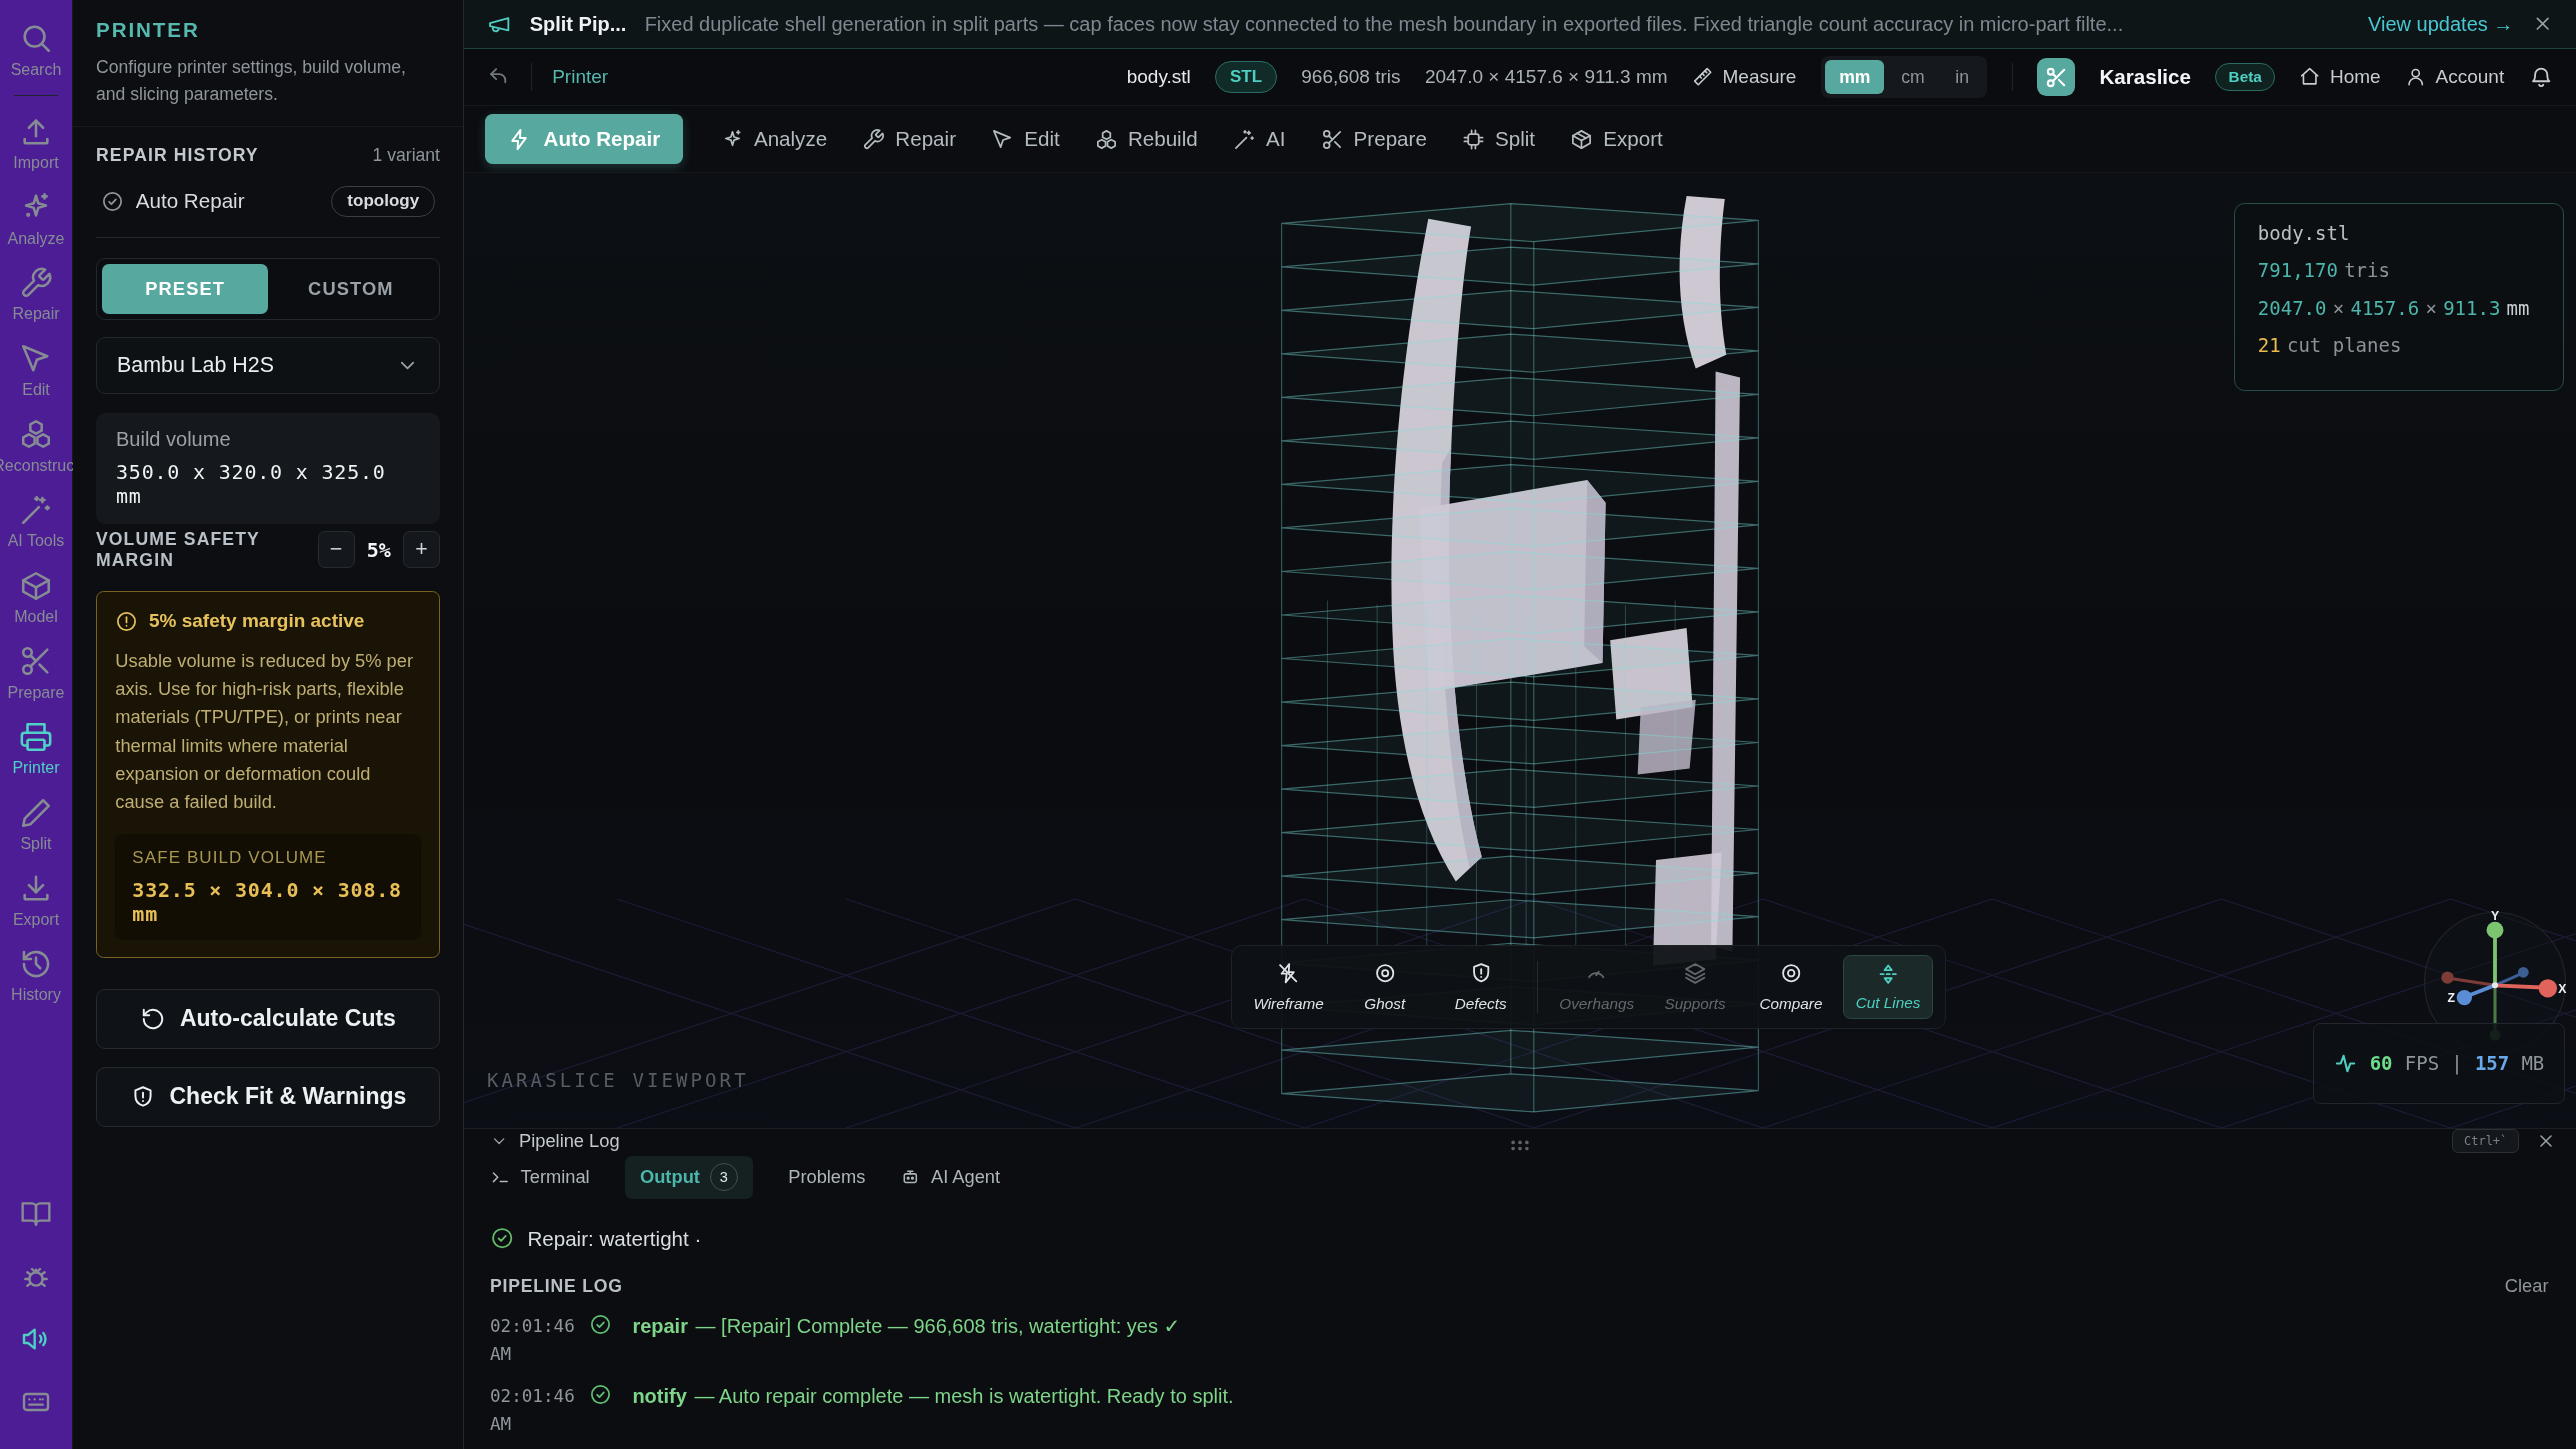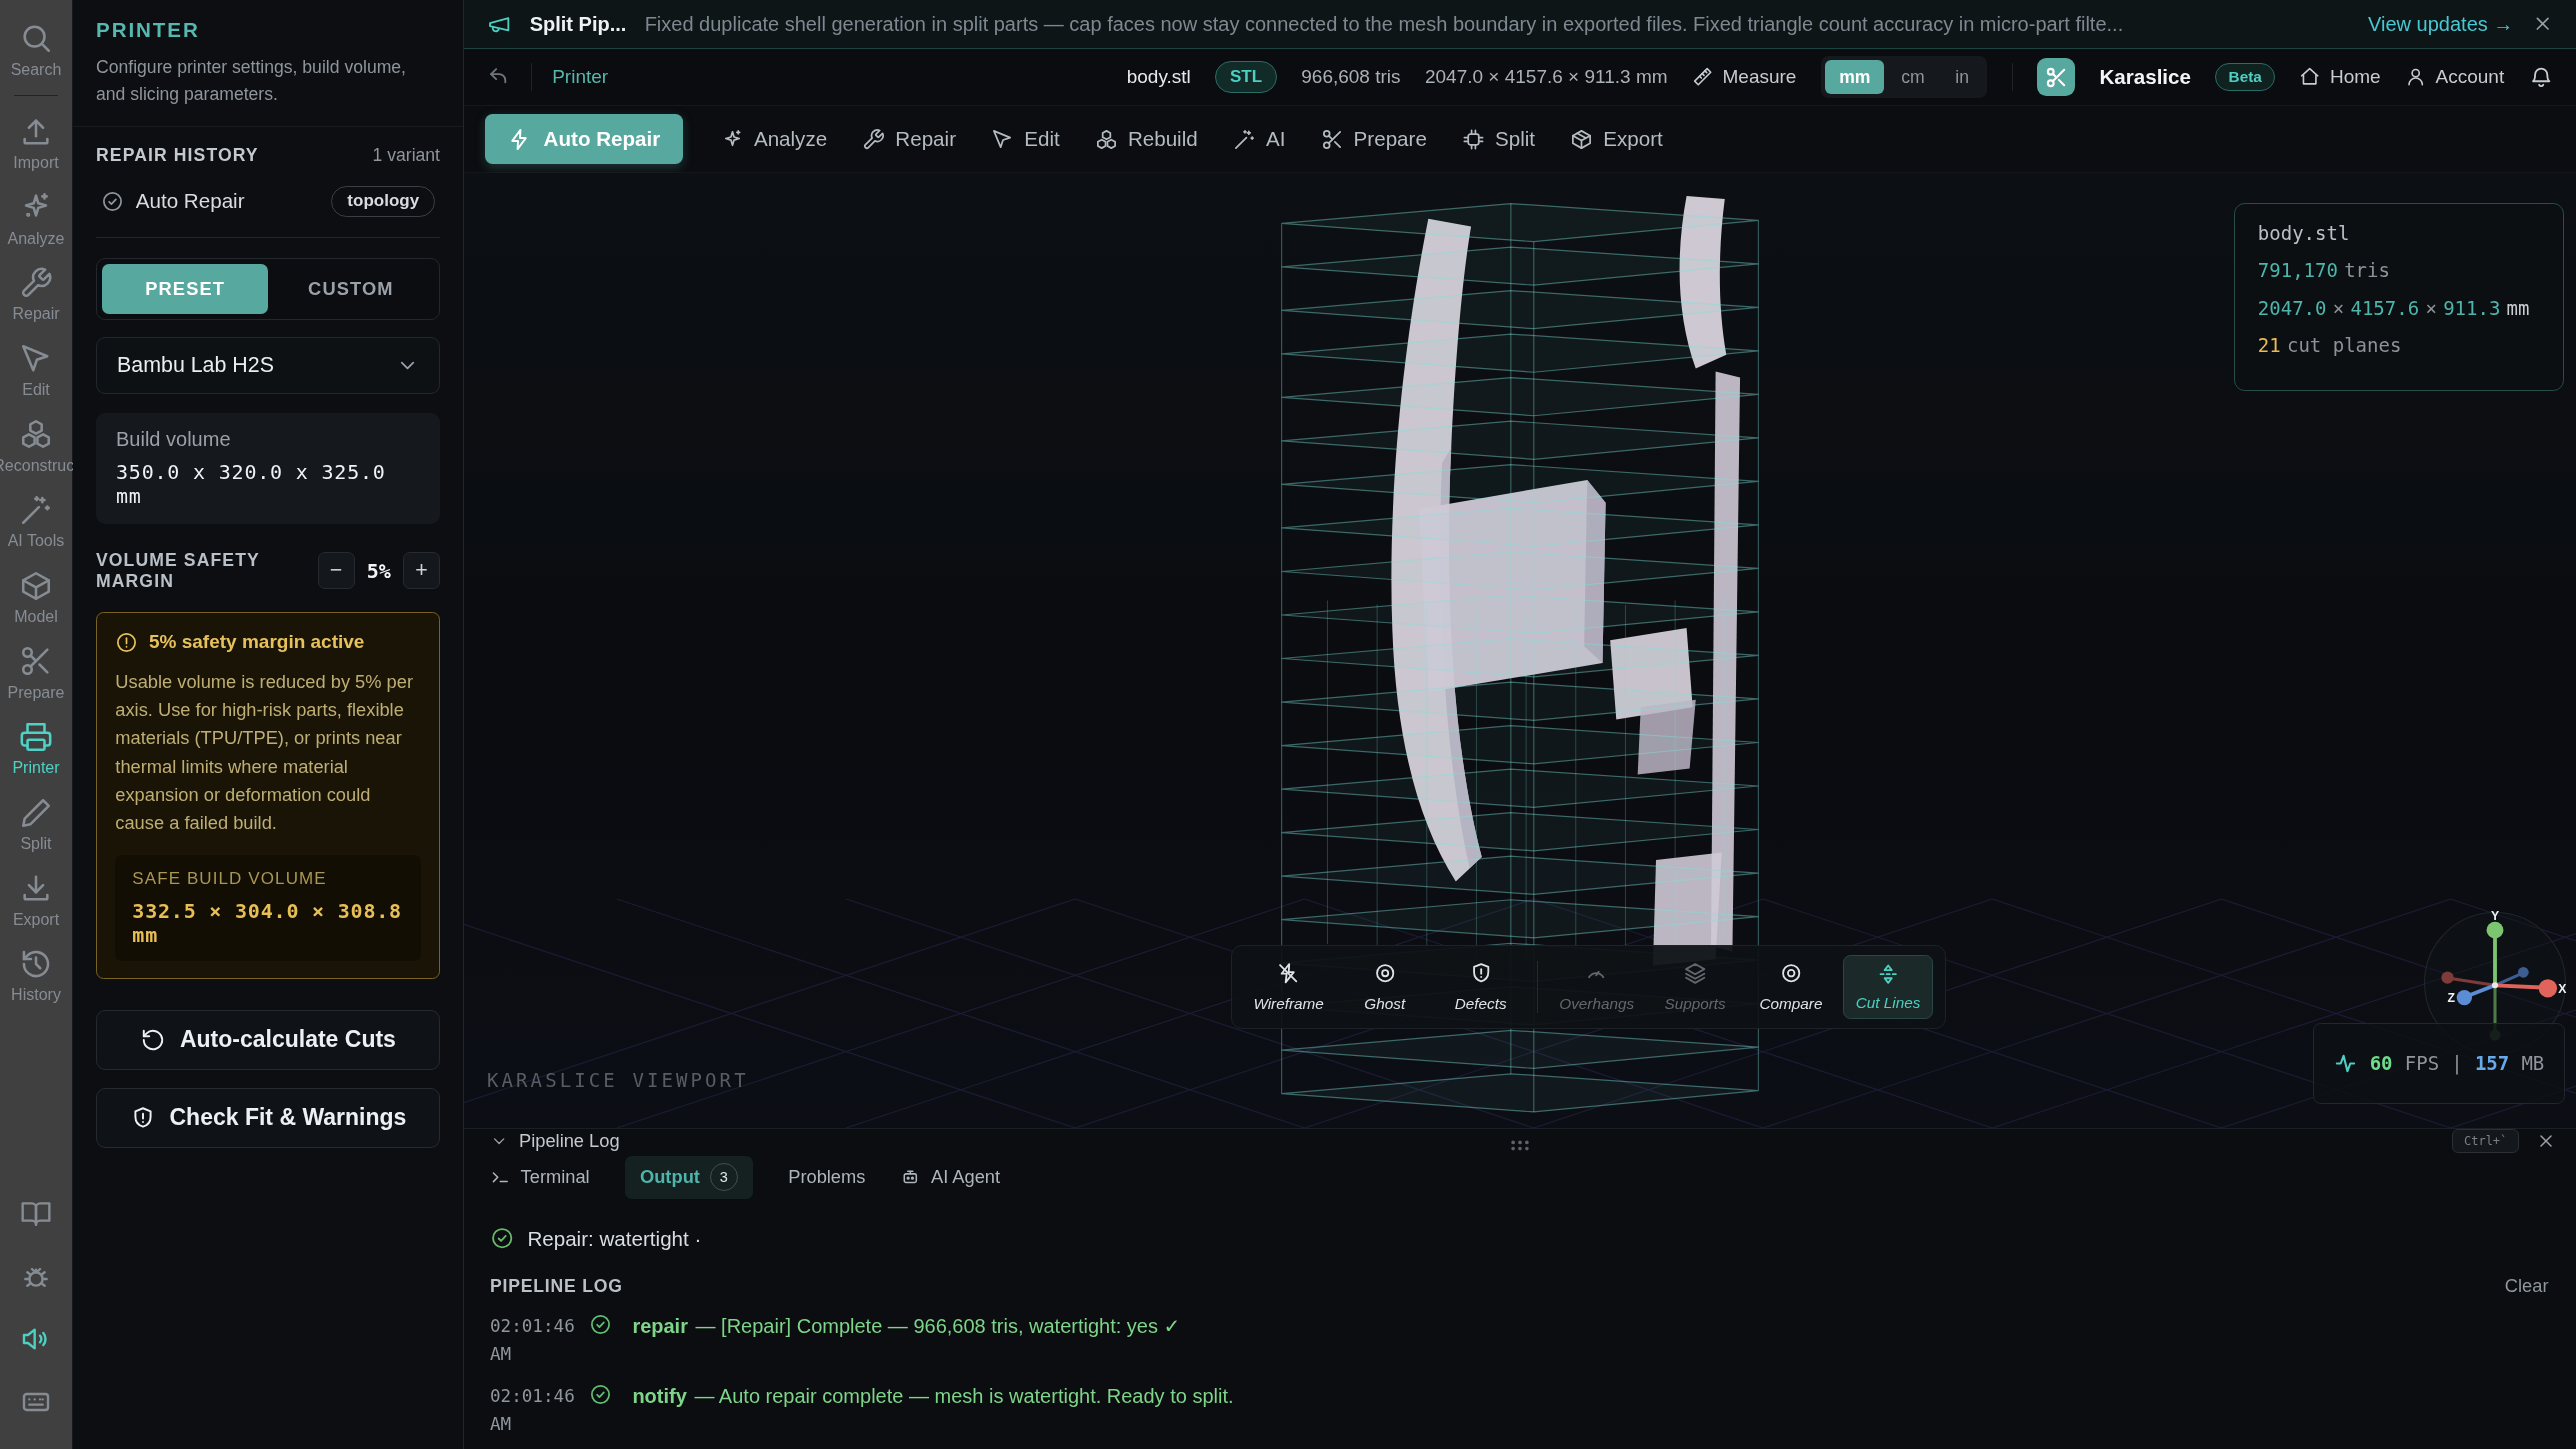--- a/index.html
+++ b/index.html
@@ -2,21 +2,21 @@
 <html style="font-size:12.2px"><head>
 <meta charset="utf-8">
 <style>
   html,body{margin:0;padding:0;background:#06080a;}
   .root{position:relative;width:2576px;height:1450px;overflow:hidden;background:#0a0c0f;
         color:#dfe3e7;font-family:"Liberation Sans",sans-serif;-webkit-font-smoothing:antialiased;}
   .mono{font-family:"DejaVu Sans Mono",monospace;}
   svg.icon{fill:none;stroke:currentColor;stroke-width:1.8;stroke-linecap:round;stroke-linejoin:round;display:block;}
 
   
-  .rail{position:absolute;left:0;top:0;bottom:0;width:73px;background:#404040;border-right:0.8px solid #16191d;
+  .rail{position:absolute;left:0;top:0;bottom:0;width:73px;background:#4c1d95;border-right:0.8px solid #16191d;
         display:flex;flex-direction:column;align-items:center;padding:12.2px 0 17px;box-sizing:border-box;}
   .rail-item{width:100%;display:flex;flex-direction:column;align-items:center;gap:5.3px;color:#868c93;
              font-size:16px;padding:9.2px 0;cursor:pointer;}
   .rail-item .ric{width:34px;height:34px;}
   .rail-item.active{color:#4fd1c5;}
   .rail-div{width:44px;height:0.8px;background:#20242a;margin:7.6px 0 9.2px;}
   .rail-spacer{flex:1;}
   .rail-util{padding:15.3px 0;color:#868c93;}
   .rail-util .ric{width:32px;height:32px;}
   .rail-util.active{color:#4ecfc2;}
@@ -39,21 +39,21 @@
   .seg-btn{flex:1;text-align:center;padding:13.8px 0;border-radius:6.9px;font-size:18.3px;font-weight:bold;
            letter-spacing:1.1px;color:#9aa1a8;cursor:pointer;}
   .seg-btn.on{background:#57a99f;color:#ffffff;}
   .select{margin-top:17px;border:0.8px solid #23282e;border-radius:9.2px;background:#0e1114;display:flex;
           align-items:center;justify-content:space-between;padding:15.3px 20px;cursor:pointer;}
   .select-val{font-size:21.4px;color:#e9edf0;}
   .select .cic{width:23px;height:23px;color:#9aa1a8;}
   .bv-box{margin-top:18.3px;background:#15181d;border-radius:9.2px;padding:15.3px 20px;}
   .bv-label{font-size:20px;color:#9aa1a8;}
   .bv-val{margin-top:9.2px;font-size:20px;color:#f0f3f5;letter-spacing:0.8px;}
-  .vsm{display:flex;align-items:center;margin-top:26px;gap:12.2px;}
+  .vsm{display:flex;align-items:center;margin-top:5px;gap:12.2px;}
   .vsm-label{flex:1;font-size:17.6px;font-weight:bold;letter-spacing:1.1px;color:#b9c0c7;}
   .step-btn{width:35px;height:35px;border:0.8px solid #262b31;border-radius:6.9px;background:#14171b;color:#cfd4d9;
             font-size:21.4px;display:grid;place-items:center;cursor:pointer;}
   .vsm-val{font-size:20px;font-weight:bold;color:#f2f5f7;}
   .warn{margin-top:20px;border:1.1px solid #7a6322;border-radius:7.6px;background:#191405;padding:18.3px 18.3px 17px;}
   .warn-head{display:flex;align-items:center;gap:10.7px;color:#e6c15c;font-size:19px;font-weight:bold;}
   .warn-head .wic{width:23px;height:23px;}
   .warn-body{margin-top:13.8px;color:#bfae74;font-size:18.3px;line-height:1.55;}
   .safe-box{margin-top:17px;background:rgba(0,0,0,.28);border-radius:6.9px;padding:13.8px 17px;}
   .safe-label{font-size:17px;letter-spacing:1.1px;color:#a99752;}

